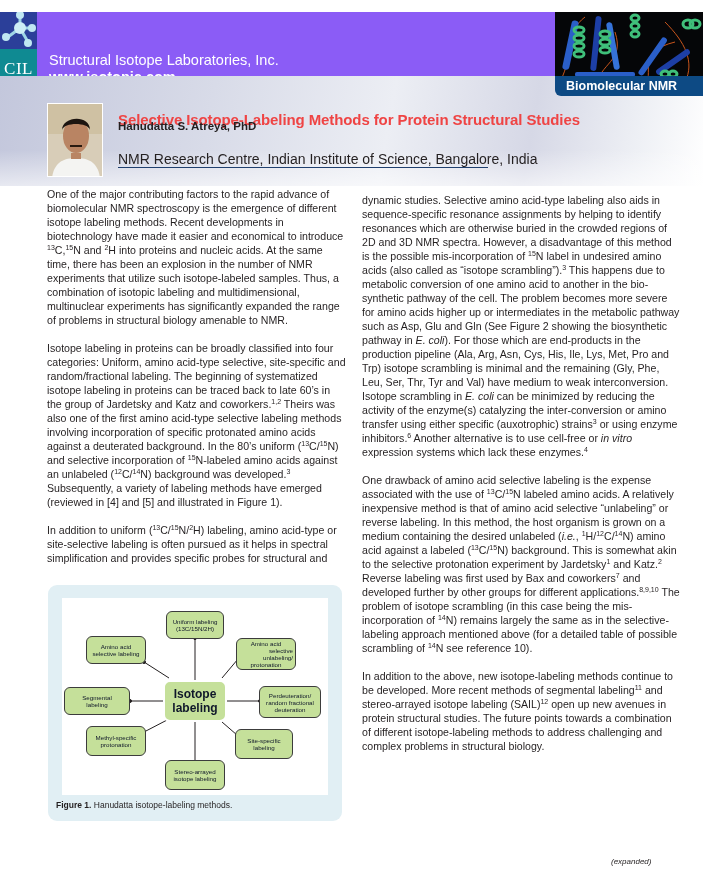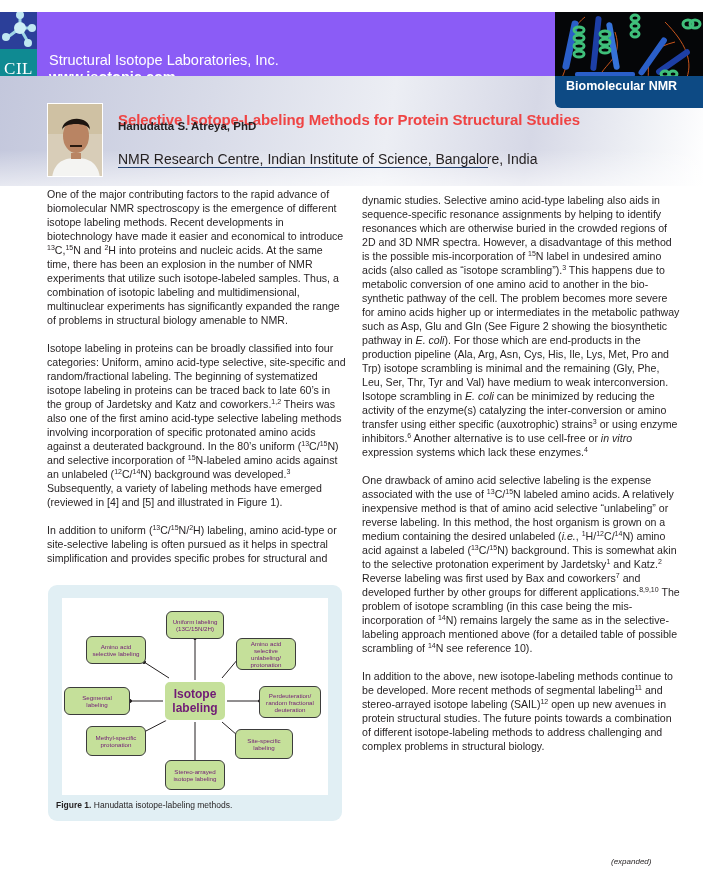--- a/index.html
+++ b/index.html
@@ -14,21 +14,21 @@
     font-family: "Liberation Serif", serif; font-size: 17px; line-height: 39px; text-align: center; letter-spacing: 0.5px; }
   .company { position: absolute; left: 49px; top: 40px; color: #ffffff; font-size: 14.5px; line-height: 17px; }
   .company-url { position: absolute; left: 49px; top: 57px; color: #ffffff; font-size: 14.5px; font-weight: bold; line-height: 17px; }
   .protein { position: absolute; left: 555px; top: 0; width: 148px; height: 76px; background: #050608; overflow: hidden; }
 
   
   .banner { position: absolute; left: 0; top: 76px; width: 703px; height: 110px;
     background: linear-gradient(100deg, #c3c7dc 0%, #d8dbe8 30%, #eceef4 55%, #d6d8e6 75%, #eef0f5 90%, #ffffff 100%); }
   .banner-fade { position: absolute; left: 0; top: 150px; width: 703px; height: 60px;
     background: linear-gradient(180deg, rgba(255,255,255,0) 0%, #ffffff 100%); }
-  .section-tab { position: absolute; left: 555px; top: 76px; width: 148px; height: 32px; background: #0d4a84;
+  .section-tab { position: absolute; left: 555px; top: 76px; width: 148px; height: 20px; background: #0d4a84;
     border-bottom-left-radius: 6px; color: #fff; font-weight: bold; font-size: 12.5px; line-height: 20px; padding-left: 11px; }
 
   .photo { position: absolute; left: 47px; top: 103px; width: 56px; height: 74px; background: #eef0f0; border: 1px solid #fff; overflow: hidden; }
 
   .title { position: absolute; left: 118px; top: 111px; font-size: 15px; font-weight: bold; color: #ef4444; white-space: nowrap; letter-spacing: -0.1px; }
   .author { position: absolute; left: 118px; top: 120px; font-size: 11.5px; font-weight: bold; color: #231f20; white-space: nowrap; }
   .affiliation { position: absolute; left: 118px; top: 151px; font-size: 14px; color: #231f20; white-space: nowrap; }
   .rule { position: absolute; left: 118px; top: 167px; width: 370px; height: 1px; background: #1f3f6e; }
 
   
@@ -38,21 +38,21 @@
   .col-right { left: 362px; top: 193px; width: 320px; }
   sup { font-size: 7px; line-height: 0; vertical-align: 4px; }
   i { font-style: italic; }
 
   
   .figure { position: absolute; left: 48px; top: 585px; width: 294px; height: 236px; background: #e1eff4; border-radius: 9px; }
   .figure-inner { position: absolute; left: 14px; top: 13px; width: 266px; height: 197px; background: #ffffff; }
   .figure-caption { position: absolute; left: 8px; top: 215px; font-size: 8.5px; color: #231f20; white-space: nowrap; }
   .figure-caption b { font-weight: bold; }
   .node { position: absolute; background: #c5e09a; border: 1px solid #3c3c3c; border-radius: 6px; font-size: 6.2px; line-height: 7px;
-    text-align: center; color: #701a75; display: flex; align-items: center; justify-content: center; padding: 1px 2px; }
+    text-align: right; color: #0f172a; display: flex; align-items: center; justify-content: center; padding: 1px 2px; }
   .node-center { background: #c5e09a; border: 2px solid #ffffff; outline: none; border-radius: 7px; font-size: 12px; line-height: 14px; font-weight: bold; box-shadow: 0 0 0 0 #fff; }
   .fig-svg { position: absolute; left: 0; top: 0; }
 
   .continued { position: absolute; left: 611px; top: 857px; font-size: 8px; font-style: italic; color: #231f20; }
 </style>
 </head>
 <body>
 
 <div class="header">
   <div class="logo">

